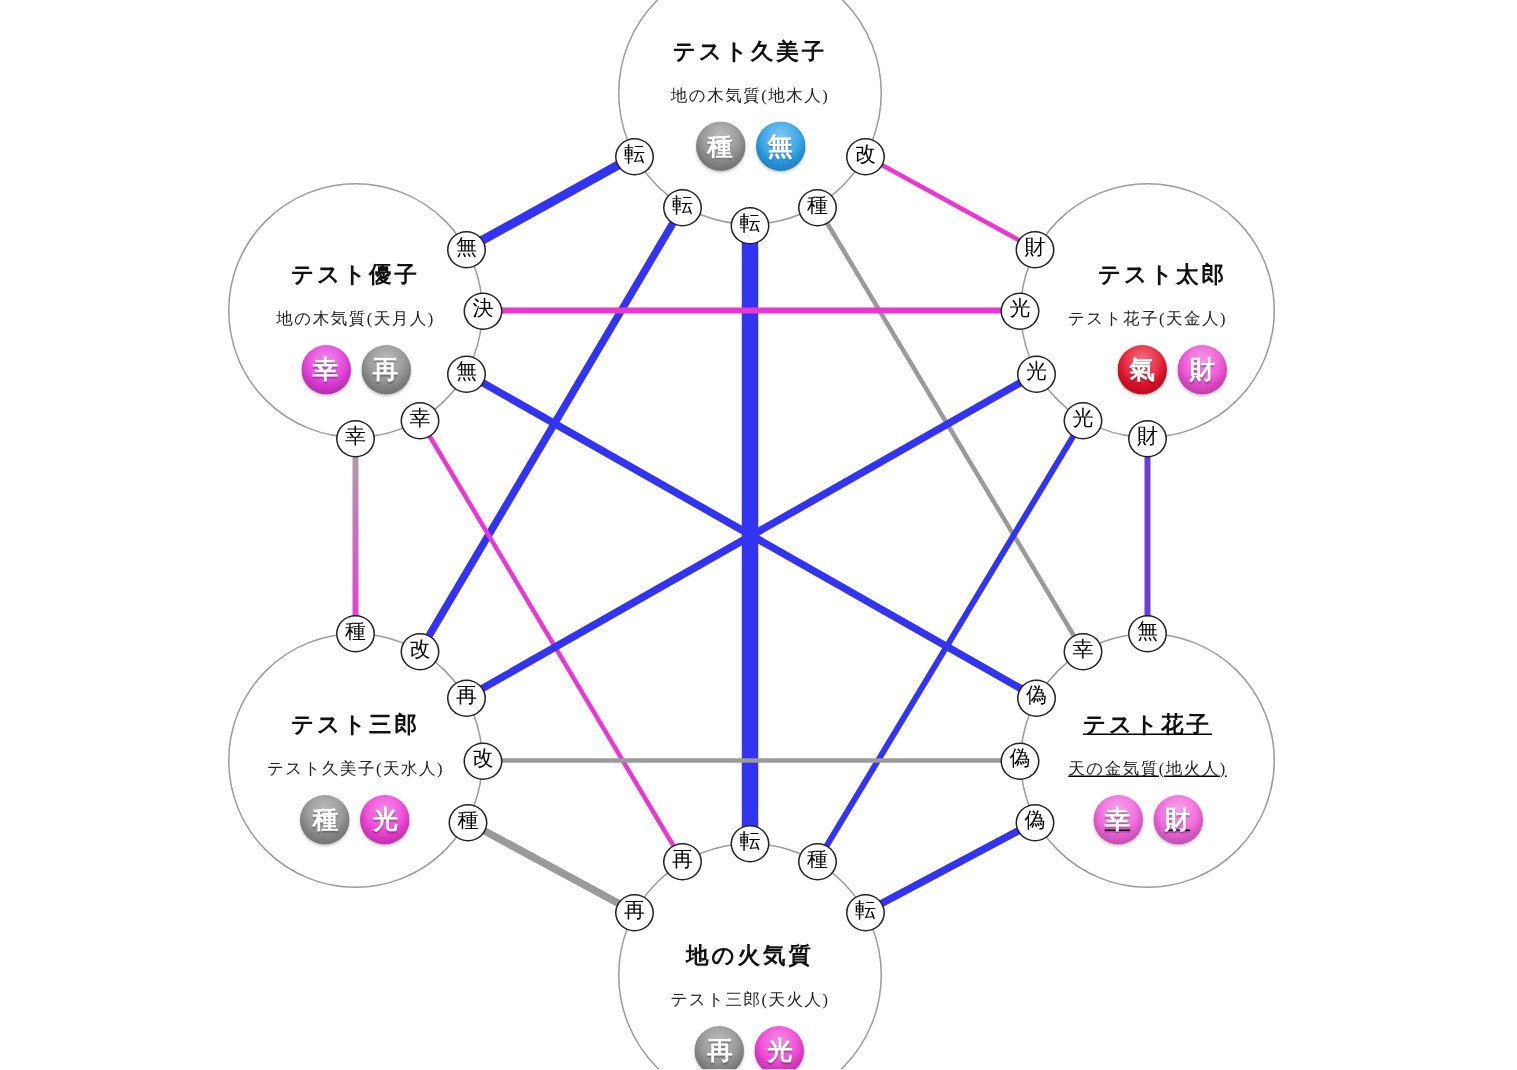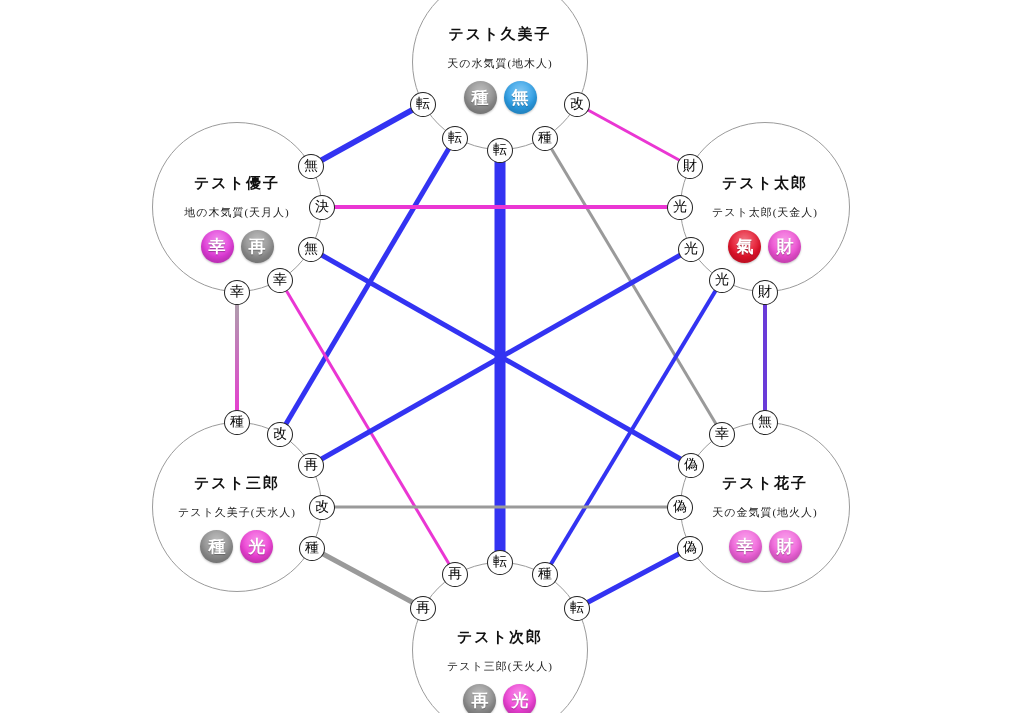--- a/index.html
+++ b/index.html
@@ -101,70 +101,70 @@
         <line x1="722" y1="280" x2="545" y2="574" stroke="#3333f2" stroke-width="4"></line>
         <line x1="322" y1="507" x2="680" y2="507" stroke="#9a9a9a" stroke-width="3"></line>
         <line x1="312" y1="548" x2="423" y2="608" stroke="#9a9a9a" stroke-width="5"></line>
         <line x1="690" y1="548" x2="577" y2="608" stroke="#3333f2" stroke-width="5"></line>
       </g>
   </svg>
   <div id="nodes-layer">
       <div class="node" style="left: 412px; top: -26px; width: 176px; height: 176px;">
         <div class="node-content" style="transform: translateY(7px);">
           <div class="name">テスト久美子</div>
-          <div class="subtitle">天の水気質(地木人)</div>
+          <div class="subtitle">地の木気質(地木人)</div>
           <div class="badges">
             <div class="badge" style="background-color: rgb(143, 143, 143);">種</div>
             <div class="badge" style="background-color: rgb(43, 159, 232);">無</div>
           </div>
         </div>
       </div>
       <div class="node" style="left: 152px; top: 122px; width: 170px; height: 170px;">
         <div class="node-content" style="transform: translateY(11px);">
           <div class="name">テスト優子</div>
           <div class="subtitle">地の木気質(天月人)</div>
           <div class="badges">
             <div class="badge" style="background-color: rgb(227, 59, 219);">幸</div>
             <div class="badge" style="background-color: rgb(143, 143, 143);">再</div>
           </div>
         </div>
       </div>
       <div class="node" style="left: 680px; top: 122px; width: 170px; height: 170px;">
-        <div class="node-content" style="transform: translateY(11px);">
+        <div class="node-content" style="transform: translateY(11px); align-items: flex-end;">
           <div class="name">テスト太郎</div>
-          <div class="subtitle">テスト太郎(天金人)</div>
+          <div class="subtitle">テスト花子(天金人)</div>
           <div class="badges">
             <div class="badge" style="background-color: rgb(230, 18, 42);">氣</div>
             <div class="badge" style="background-color: rgb(239, 79, 212);">財</div>
           </div>
         </div>
       </div>
       <div class="node" style="left: 152px; top: 422px; width: 170px; height: 170px;">
         <div class="node-content" style="transform: translateY(11px);">
           <div class="name">テスト三郎</div>
           <div class="subtitle">テスト久美子(天水人)</div>
           <div class="badges">
             <div class="badge" style="background-color: rgb(143, 143, 143);">種</div>
             <div class="badge" style="background-color: rgb(239, 63, 214);">光</div>
           </div>
         </div>
       </div>
       <div class="node" style="left: 680px; top: 422px; width: 170px; height: 170px;">
-        <div class="node-content" style="transform: translateY(11px);">
+        <div class="node-content" style="transform: translateY(11px); text-decoration: underline;">
           <div class="name">テスト花子</div>
           <div class="subtitle">天の金気質(地火人)</div>
           <div class="badges">
             <div class="badge" style="background-color: rgb(242, 99, 220);">幸</div>
             <div class="badge" style="background-color: rgb(242, 99, 220);">財</div>
           </div>
         </div>
       </div>
       <div class="node" style="left: 412px; top: 562px; width: 176px; height: 176px;">
         <div class="node-content" style="transform: translateY(22px);">
-          <div class="name">テスト次郎</div>
+          <div class="name">地の火気質</div>
           <div class="subtitle">テスト三郎(天火人)</div>
           <div class="badges">
             <div class="badge" style="background-color: rgb(143, 143, 143);">再</div>
             <div class="badge" style="background-color: rgb(239, 63, 214);">光</div>
           </div>
         </div>
       </div>
     </div>
   <div id="labels-layer">
       <div class="edge-label" style="left: 423px; top: 104px;">転</div>

